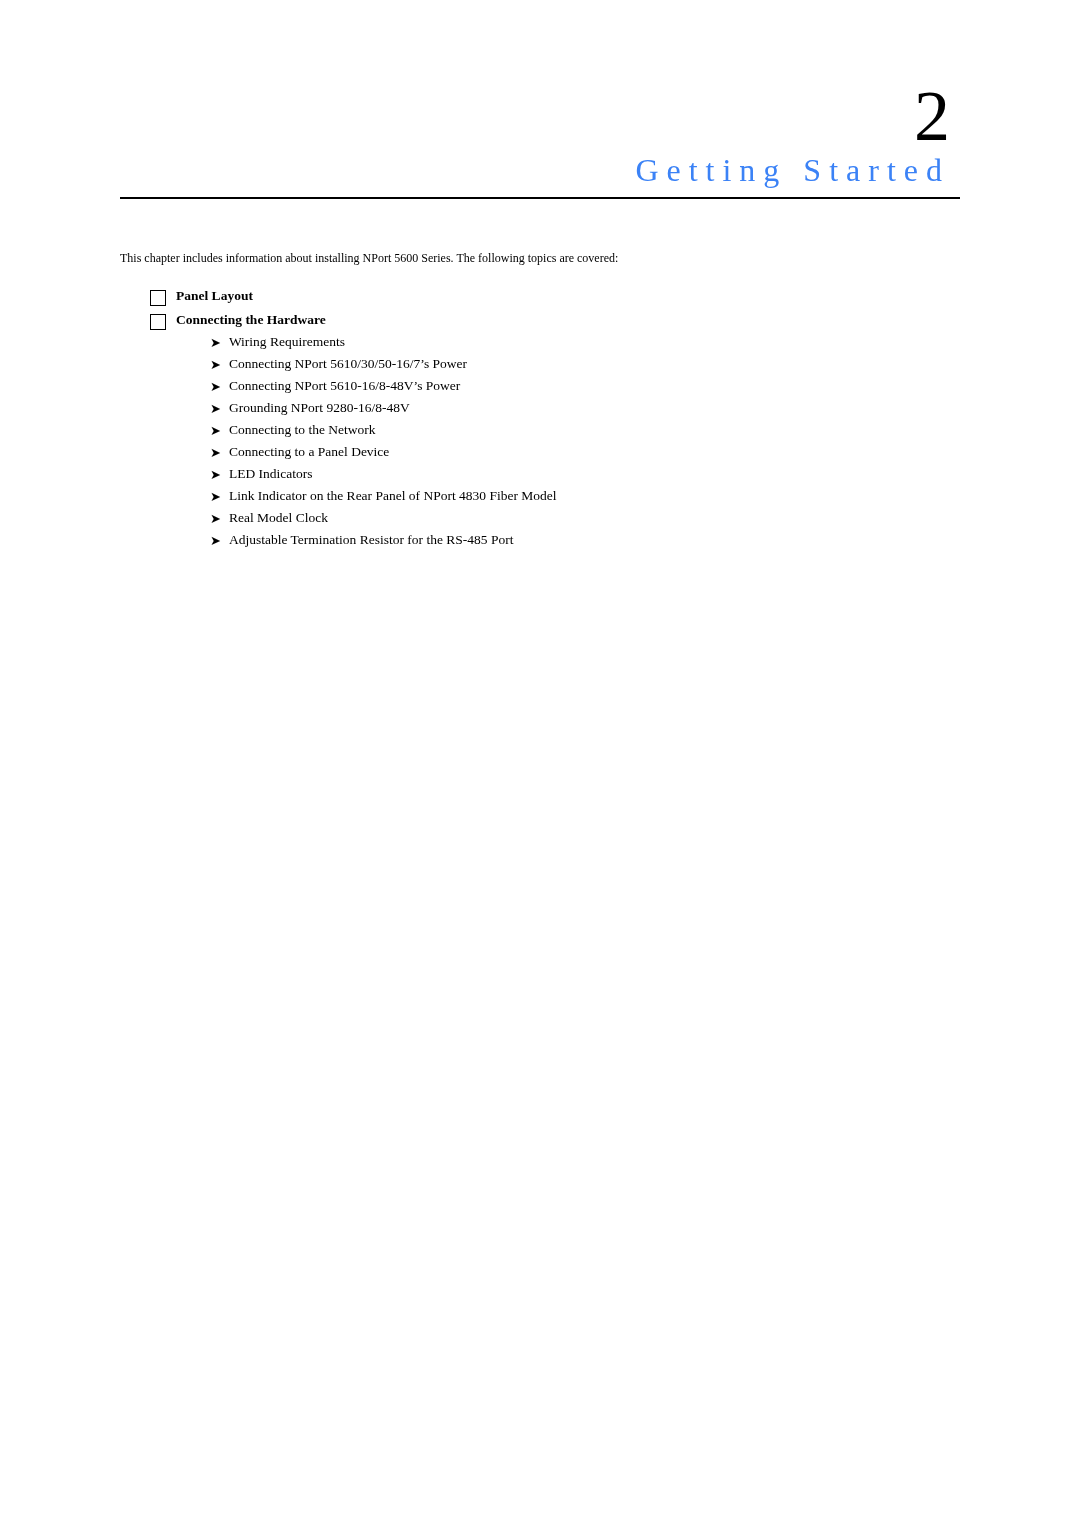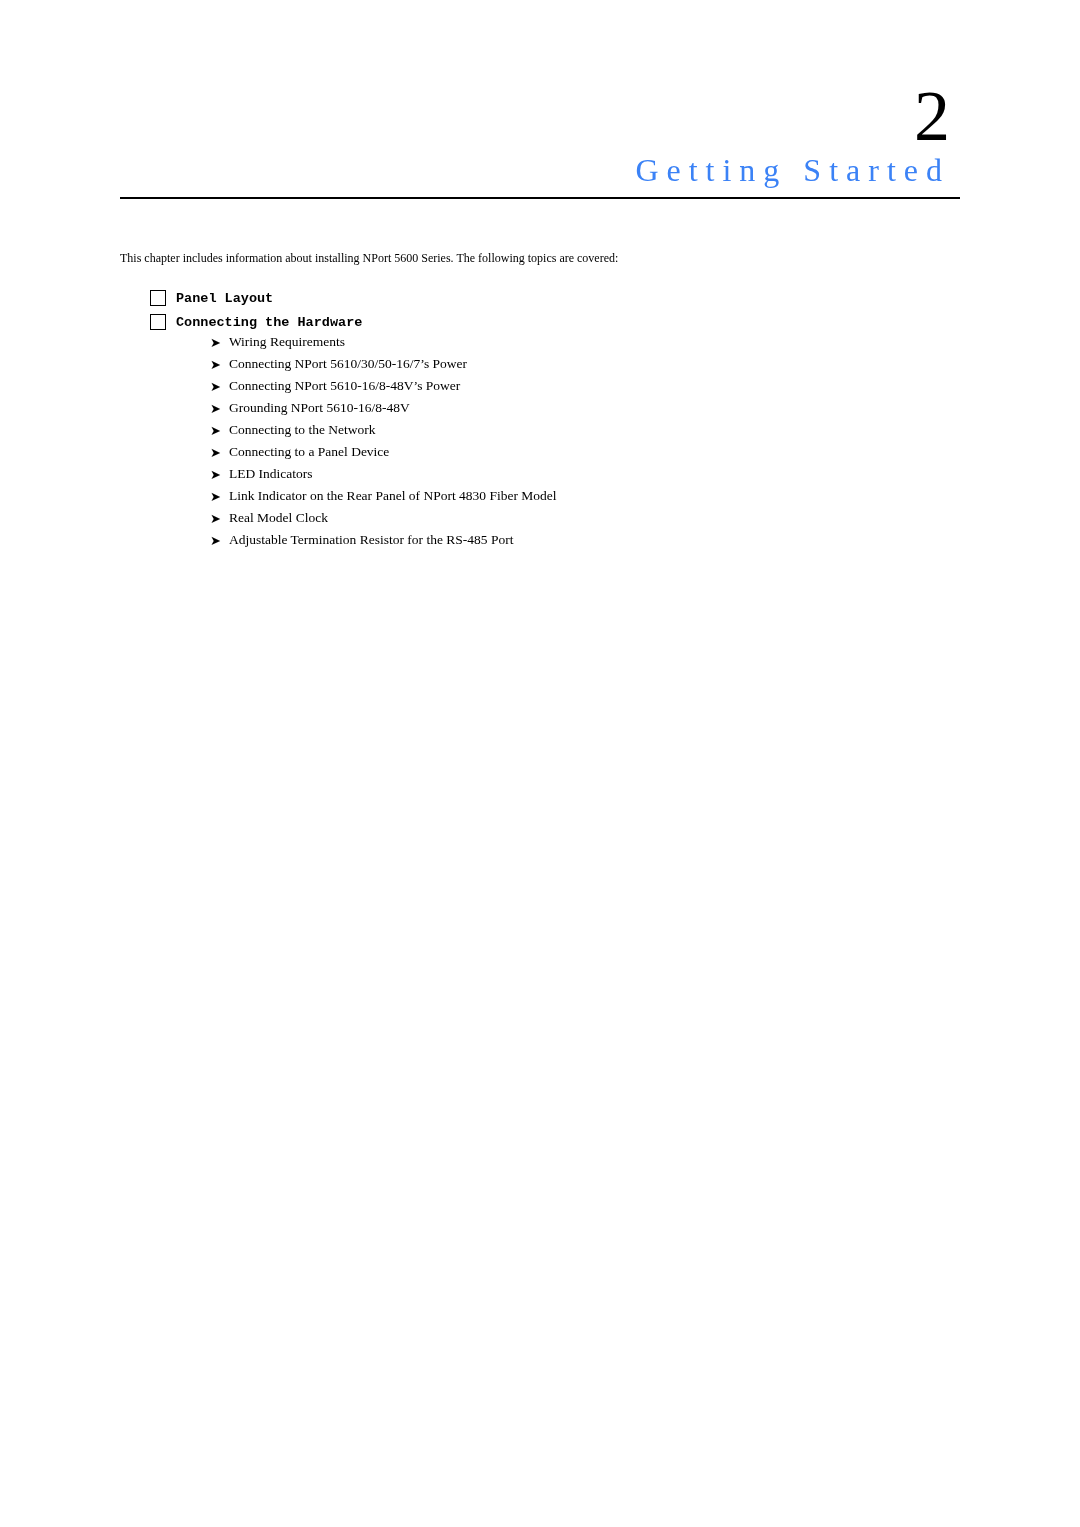--- a/index.html
+++ b/index.html
@@ -61,24 +61,24 @@
       font-family: "Times New Roman", Times, serif;
     }
 
     .topic-list {
       list-style: none;
       margin-left: 30px;
     }
 
     .topic-item {
       display: flex;
-      align-items: flex-end;
+      align-items: flex-start;
       margin-bottom: 6px;
       font-size: 13.5px;
-      font-family: Liberation Mono, monospace;
+      font-family: Liberation Serif, serif;
     }
 
     .checkbox-icon {
       width: 16px;
       height: 16px;
       border: 1.5px solid #000000;
       display: inline-block;
       margin-right: 10px;
       margin-top: 2px;
       flex-shrink: 0;
@@ -141,21 +141,21 @@
       <li class="sub-item">
         <span class="arrow-icon">➤</span>
         <span>Connecting NPort 5610/30/50-16/7’s Power</span>
       </li>
       <li class="sub-item">
         <span class="arrow-icon">➤</span>
         <span>Connecting NPort 5610-16/8-48V’s Power</span>
       </li>
       <li class="sub-item">
         <span class="arrow-icon">➤</span>
-        <span>Grounding NPort 5610-16/8-48V</span>
+        <span>Grounding NPort 9280-16/8-48V</span>
       </li>
       <li class="sub-item">
         <span class="arrow-icon">➤</span>
         <span>Connecting to the Network</span>
       </li>
       <li class="sub-item">
         <span class="arrow-icon">➤</span>
         <span>Connecting to a Panel Device</span>
       </li>
       <li class="sub-item">

